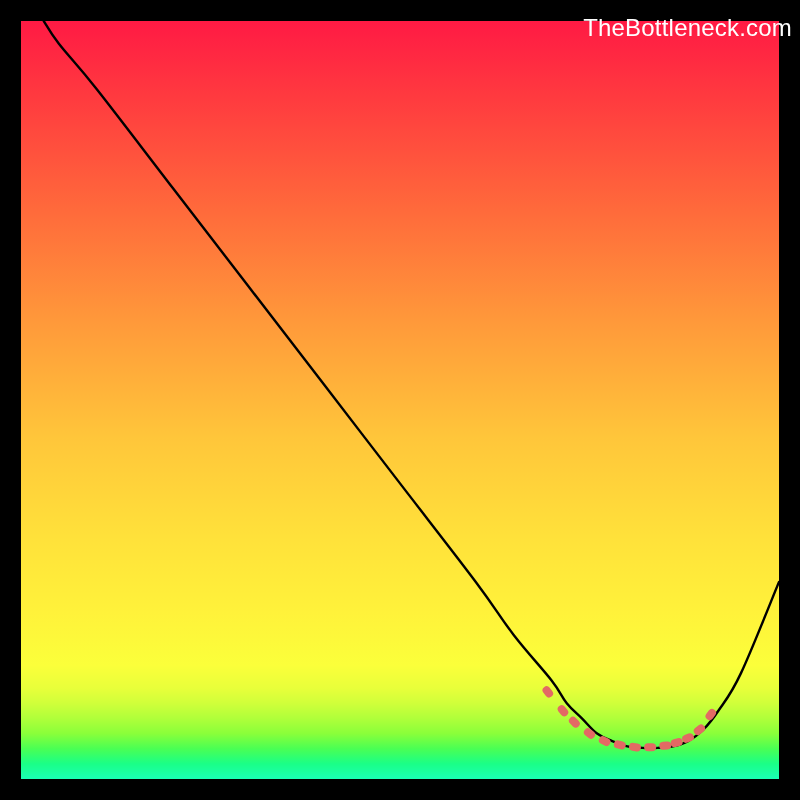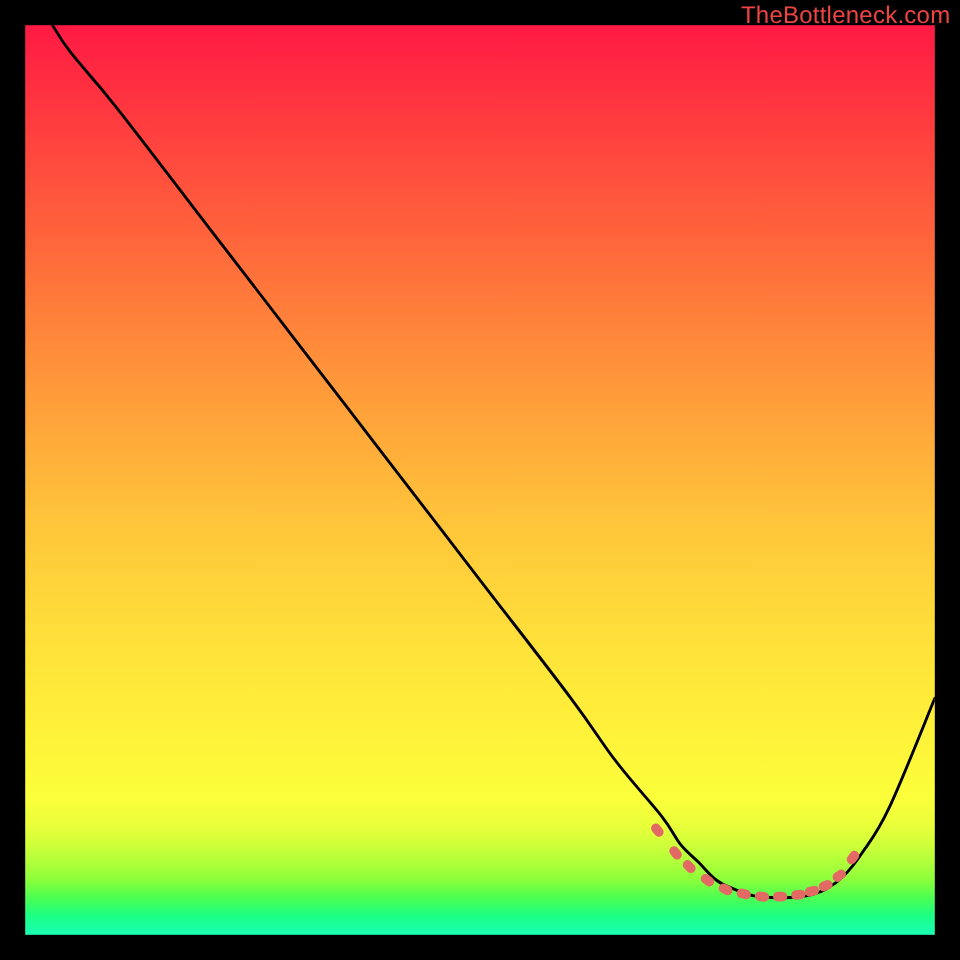--- a/index.html
+++ b/index.html
@@ -38,24 +38,24 @@
   .curve-svg {
     position: absolute;
     left: 21px;
     top: 21px;
     width: 758px;
     height: 758px;
     pointer-events: none;
   }
   .watermark {
     position: absolute;
-    top: 2px;
+    top: 14px;
     right: 8px;
-    color: #ef4444;
-    font-size: 20px;
+    color: #ffffff;
+    font-size: 24px;
     letter-spacing: 0.2px;
   }
 </style>
 </head>
 <body>
 
 <div class="plot-area"></div>
 
 <svg class="curve-svg" viewBox="0 0 758 758" preserveAspectRatio="none">
   <path id="curve-path" fill="none" stroke="#000000" stroke-width="2.4" stroke-linecap="round" stroke-linejoin="round" d="M 22.74 0.00 C 25.47 4.09, 28.35 10.46, 37.90 22.74 C 47.45 35.02, 55.33 42.30, 75.80 68.22 C 96.27 94.14, 124.31 131.29, 151.60 166.76 C 178.89 202.23, 200.11 229.83, 227.40 265.30 C 254.69 300.77, 275.91 328.37, 303.20 363.84 C 330.49 399.31, 351.71 426.91, 379.00 462.38 C 406.29 497.85, 434.33 533.63, 454.80 560.92 C 475.27 588.21, 479.06 596.24, 492.70 613.98 C 506.34 631.72, 521.05 647.18, 530.60 659.46 C 540.15 671.74, 540.30 675.38, 545.76 682.20 C 551.22 689.02, 555.46 691.90, 560.92 697.36 C 566.38 702.82, 570.62 708.43, 576.08 712.52 C 581.54 716.61, 585.78 717.78, 591.24 720.10 C 596.70 722.42, 600.94 724.18, 606.40 725.41 C 611.86 726.63, 616.10 726.65, 621.56 726.92 C 627.02 727.19, 631.26 727.19, 636.72 726.92 C 642.18 726.65, 646.42 726.63, 651.88 725.41 C 657.34 724.18, 661.58 723.10, 667.04 720.10 C 672.50 717.10, 676.74 714.19, 682.20 708.73 C 687.66 703.27, 690.54 700.01, 697.36 689.78 C 704.18 679.55, 709.18 675.07, 720.10 651.88 C 731.02 628.69, 751.18 577.29, 758.00 560.92"></path>

